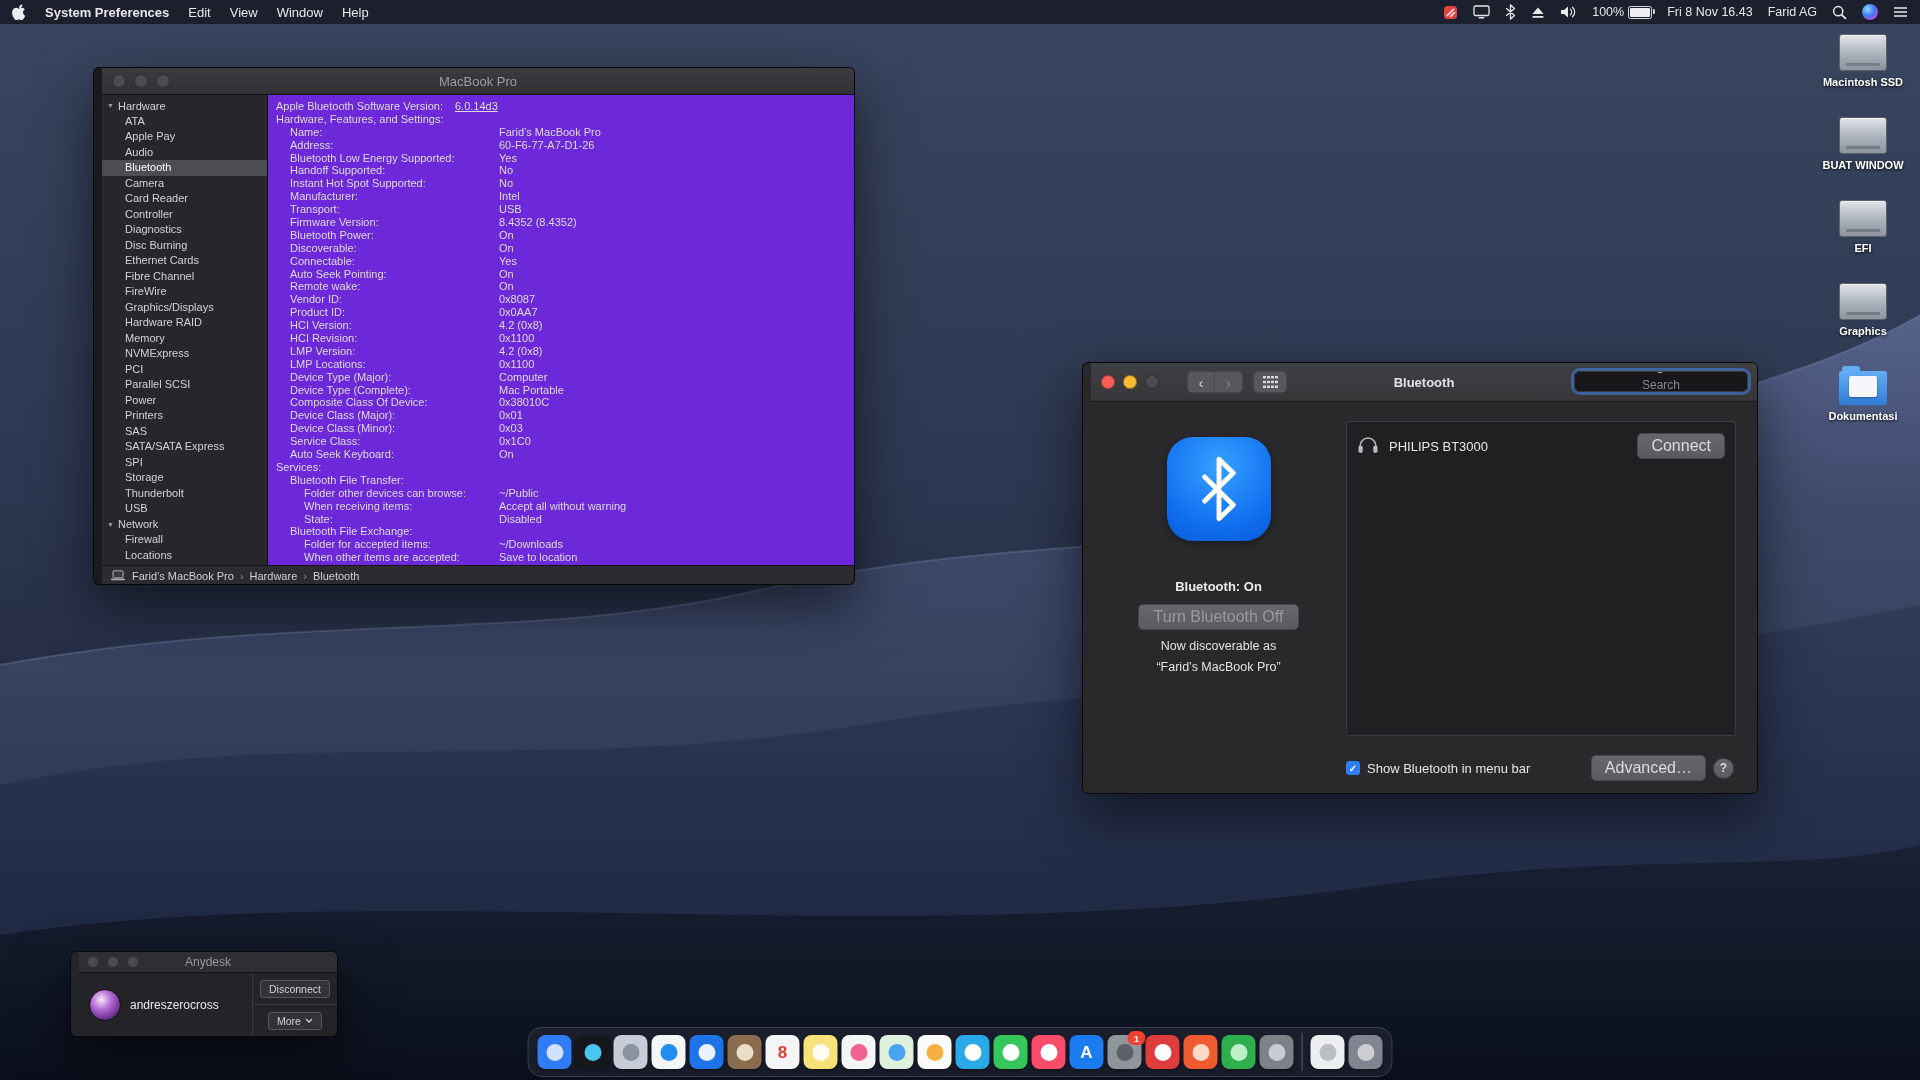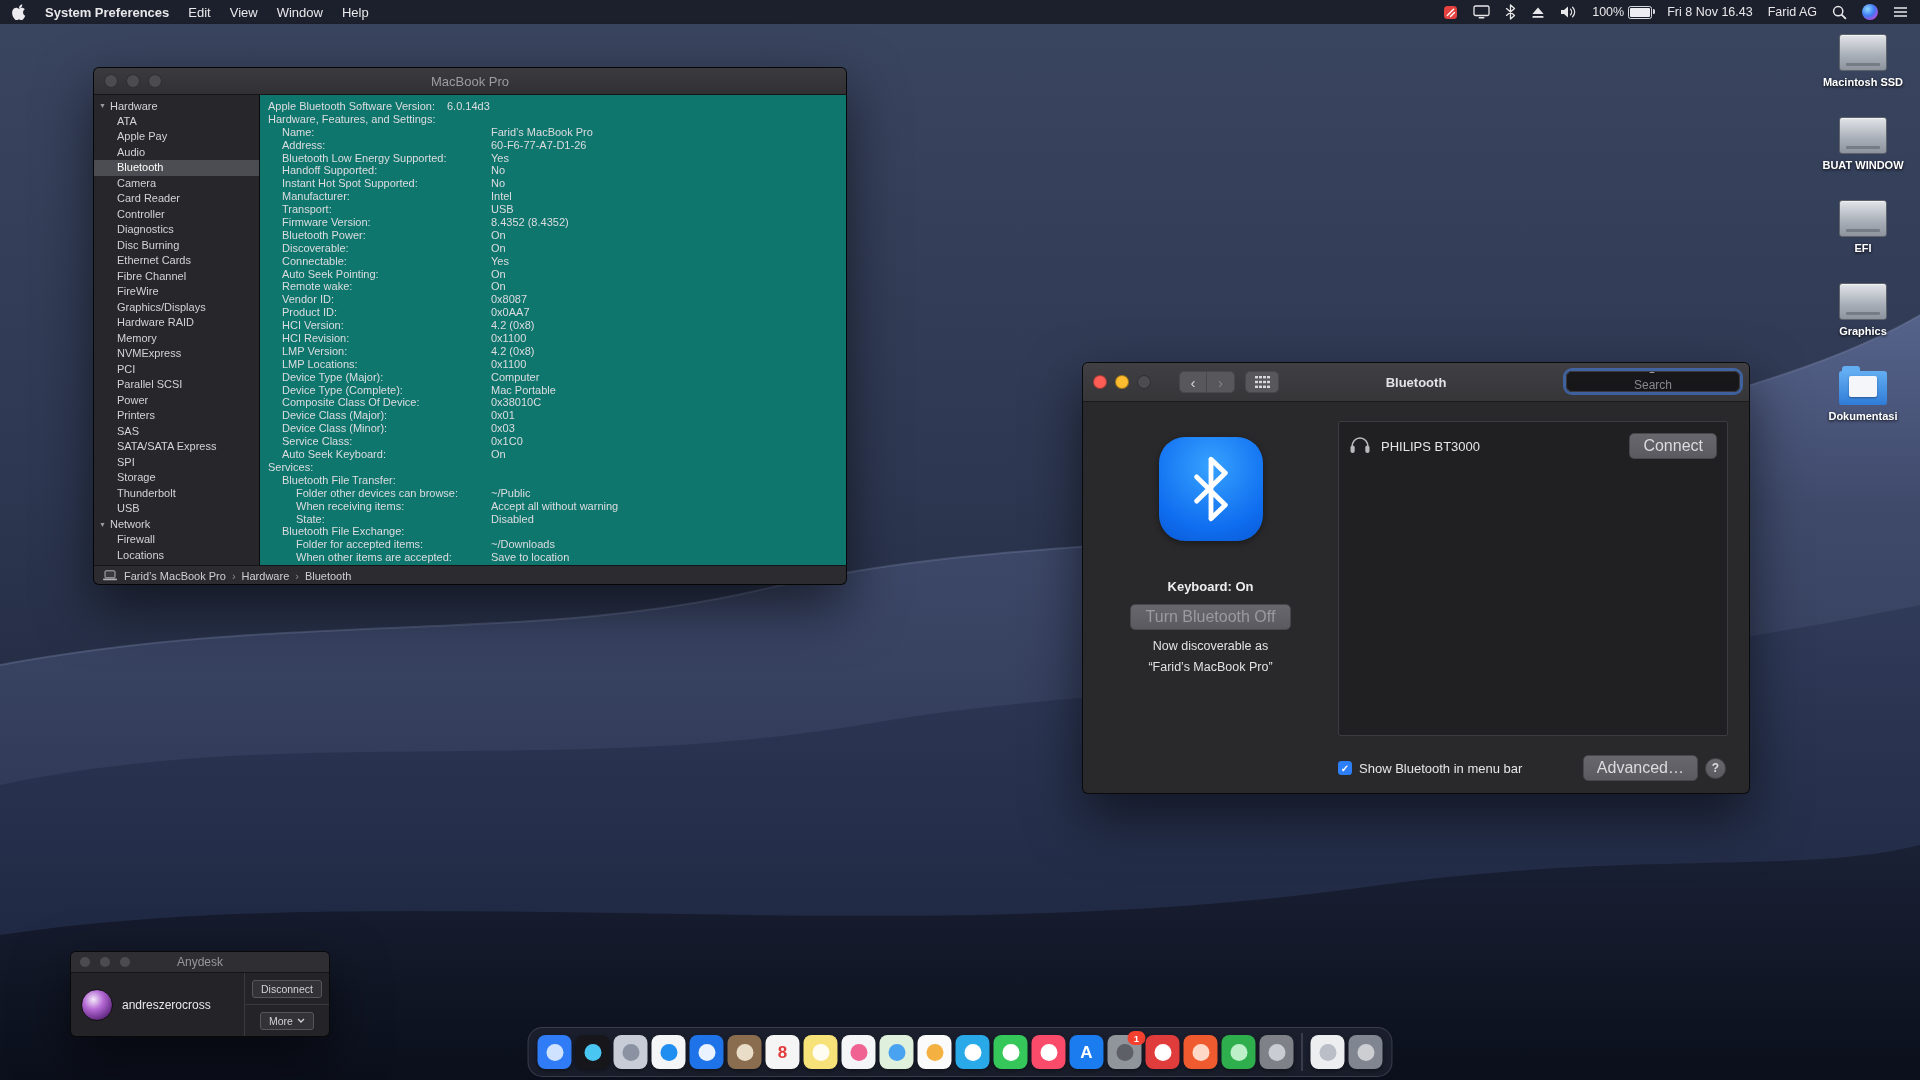--- a/index.html
+++ b/index.html
@@ -39,21 +39,21 @@
     background:#767c86;border-radius:1px;}
   .folder-icon{width:48px;height:34px;border-radius:3px;position:relative;margin-top:5px;
     background:linear-gradient(180deg,#63aef2,#2f7cd8);}
   .folder-icon::before{content:'';position:absolute;top:-5px;left:3px;width:18px;height:6px;
     border-radius:3px 3px 0 0;background:#63aef2;}
   .folder-icon::after{content:'';position:absolute;top:5px;left:10px;width:28px;height:21px;
     background:#f4f6f9;border-radius:2px;box-shadow:0 1px 2px rgba(0,0,0,.35);}
 
   
   .window{position:absolute;border-radius:6px;overflow:hidden;
-    border:1px solid rgba(0,0,0,.75);box-shadow:0 22px 55px rgba(0,0,0,.55);}
+    border:1px solid rgba(0,0,0,.75);box-shadow:0 22px 55px rgba(0,0,0,.55);padding-left:8px;}
   .lights{display:flex;gap:8px;align-items:center;}
   .tl{width:12px;height:12px;border-radius:50%;display:inline-block;
     background:#4b4b50;border:0.5px solid rgba(0,0,0,.35);}
   .tl.red{background:#ff5e57;}
   .tl.yellow{background:#febc2e;}
   .tl.small{width:10px;height:10px;}
 
   
   .sysinfo{left:93px;top:67px;width:752px;height:516px;background:#1b1b1d;}
   .si-titlebar{height:26px;background:linear-gradient(#3b3b3f,#313135);
@@ -61,21 +61,21 @@
   .si-title{position:absolute;left:0;right:0;text-align:center;font-size:13px;
     color:#9c9ca1;pointer-events:none;}
   .si-body{display:flex;height:470px;}
   .sidebar{width:165px;min-width:165px;background:#27272b;border-right:1px solid #0c0c0e;
     padding-top:3px;font-size:11px;color:#d3d3d7;overflow:hidden;}
   .sb-head{display:flex;align-items:center;height:15.5px;padding-left:5px;gap:4px;}
   .sb-tri{font-size:7px;color:#9a9aa0;}
   .sb-item{height:15.5px;line-height:15.5px;padding-left:23px;white-space:nowrap;cursor:default;}
   .sb-item.sel{background:#4c4c53;color:#fff;}
   .si-content{flex:1;padding:5px 0 0 8px;font-size:11px;line-height:12.9px;
-    color:#dcdcdf;overflow:hidden;background:#0f766e;}
+    color:#dcdcdf;overflow:hidden;background:#6d28d9;text-decoration:underline;}
   .info-row{position:relative;white-space:nowrap;height:12.9px;}
   .il{display:inline-block;}
   .ind1{padding-left:14px;}
   .ind2{padding-left:28px;}
   .iv{position:absolute;left:223px;top:0;}
   .sv{margin-left:12px;}
   .si-statusbar{height:19px;background:#2c2c30;border-top:1px solid #151517;
     display:flex;align-items:center;gap:6px;padding:0 8px;font-size:11px;color:#cfcfd3;}
   .crumbs{display:flex;align-items:center;gap:6px;}
   .crumb-sep{color:#8d8d93;}
@@ -439,21 +439,21 @@
         <span class="search-ph">Search</span>
       </div>
     </div>
     <div class="bt-content">
       <div class="bt-left">
         <div class="bt-bigicon">
           <svg viewBox="0 0 44 60" width="50" height="66">
               <path d="M22 3 L22 57 M22 3 L35 15.5 L9 41 M22 57 L35 44.5 L9 19" fill="none" stroke="#fff" stroke-width="4.4" stroke-linecap="round" stroke-linejoin="round"></path>
             </svg>
         </div>
-        <div class="bt-status">Keyboard: On</div>
+        <div class="bt-status">Bluetooth: On</div>
         <button class="btn dim">Turn Bluetooth Off</button>
         <div class="bt-disc">Now discoverable as</div>
         <div class="bt-disc">“Farid’s MacBook Pro”</div>
       </div>
       <div class="bt-devices">
         <div class="dev-list">
             <div class="device-row">
               <span class="dev-icon"><svg width="22" height="19" viewBox="0 0 22 19">
                   <path d="M3 12 C3 6.5 6.5 3 11 3 C15.5 3 19 6.5 19 12" stroke="#b9b9be" stroke-width="1.6" fill="none"></path>
                   <rect x="1.5" y="10.5" width="4.2" height="7.5" rx="2" fill="#b9b9be"></rect>

